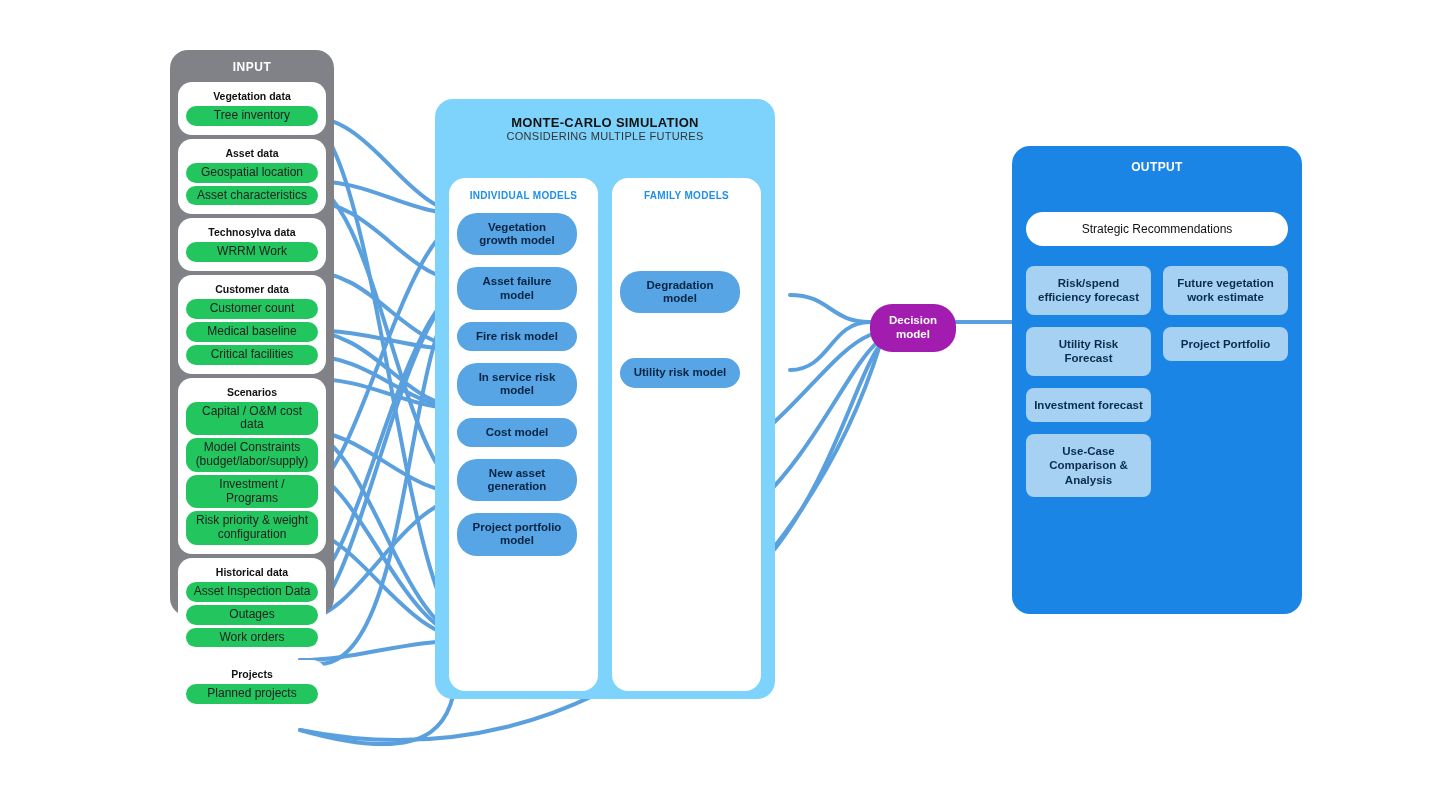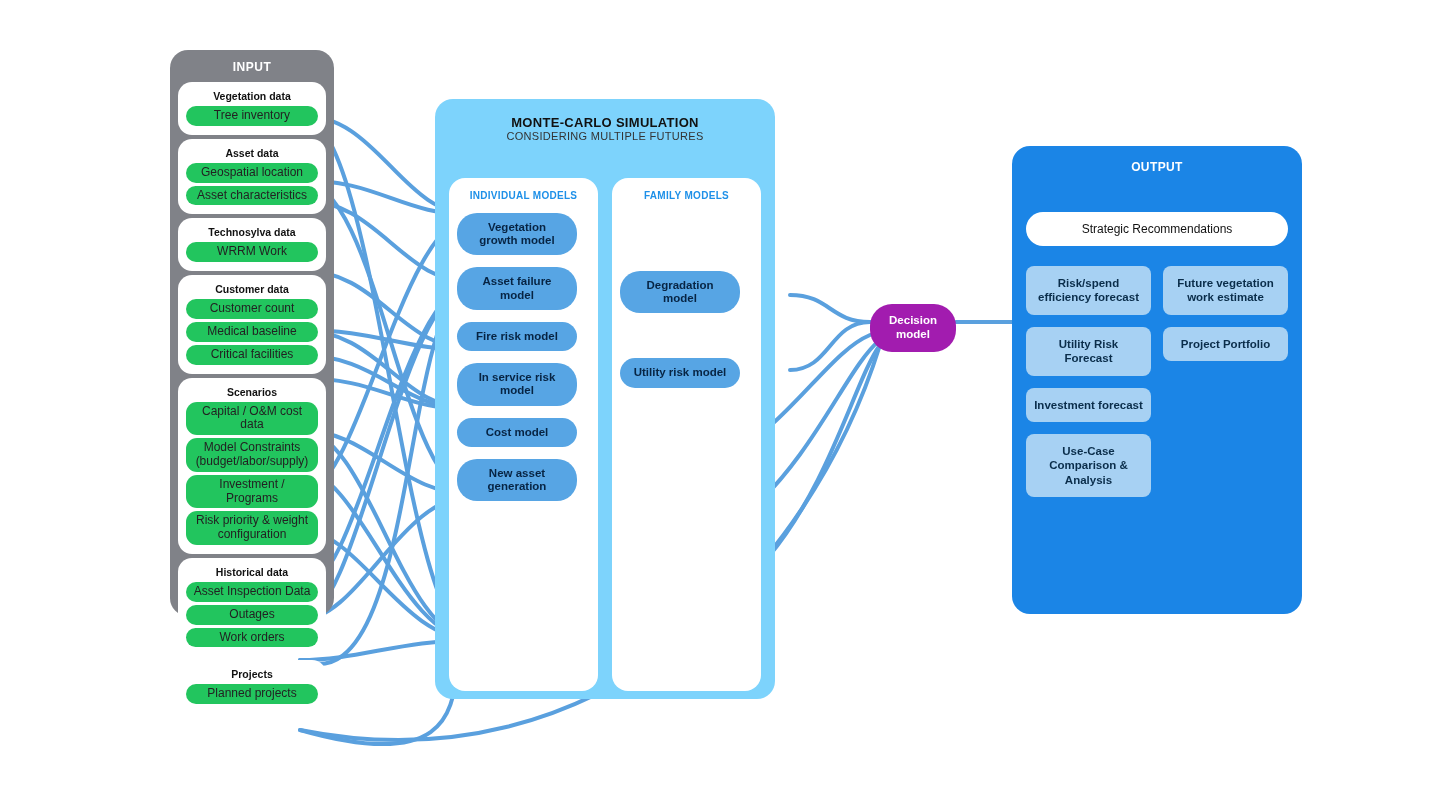--- a/index.html
+++ b/index.html
@@ -260,20 +260,21 @@
   <div class="sim-cols">
     <div class="sim-col">
       <div class="sim-col-title">INDIVIDUAL MODELS</div>
       <div id="individual-models">
           <div class="model">Vegetation growth model</div>
           <div class="model">Asset failure model</div>
           <div class="model">Fire risk model</div>
           <div class="model">In service risk model</div>
           <div class="model">Cost model</div>
           <div class="model">New asset generation</div>
+          <div class="model">Project portfolio model</div>
         </div>
     </div>
     <div class="sim-col family-col">
       <div class="sim-col-title">FAMILY MODELS</div>
       <div id="family-models" style="margin-top:70px;">
           <div class="model">Degradation model</div>
           <div class="model">Utility risk model</div>
         </div>
     </div>
   </div>

